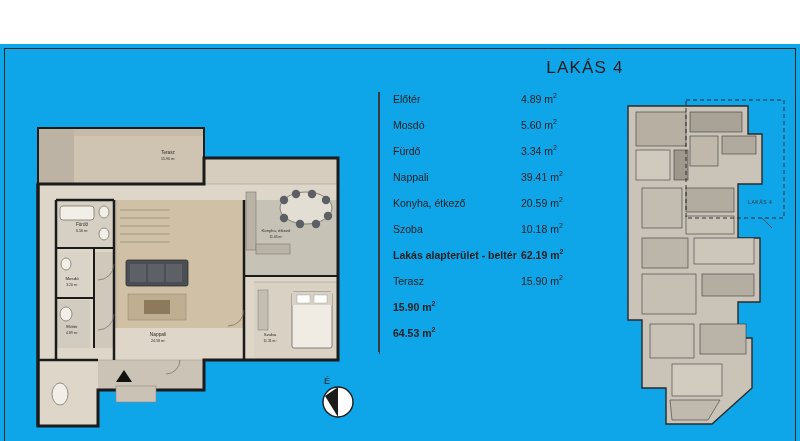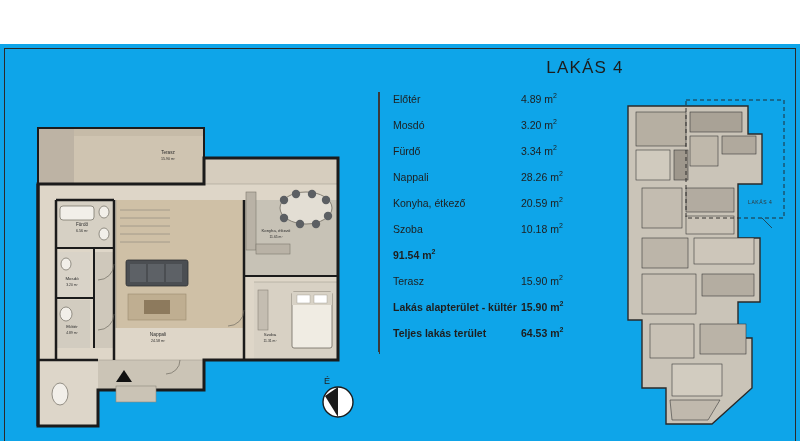--- a/index.html
+++ b/index.html
@@ -145,59 +145,58 @@
 
   <div class="table-wrap">
 
     <div class="row">
       <span class="label">Előtér</span>
       <span class="value"><span>4.89 m</span><span class="sup">2</span></span>
     </div>
 
     <div class="row">
       <span class="label">Mosdó</span>
-      <span class="value"><span>3.20 m</span><span class="sup">2</span></span>
+      <span class="value"><span>5.60 m</span><span class="sup">2</span></span>
     </div>
 
     <div class="row">
       <span class="label">Fürdő</span>
       <span class="value"><span>3.34 m</span><span class="sup">2</span></span>
     </div>
 
     <div class="row">
       <span class="label">Nappali</span>
-      <span class="value"><span>28.26 m</span><span class="sup">2</span></span>
+      <span class="value"><span>39.41 m</span><span class="sup">2</span></span>
     </div>
 
     <div class="row">
       <span class="label">Konyha, étkező</span>
       <span class="value"><span>20.59 m</span><span class="sup">2</span></span>
     </div>
 
     <div class="row">
       <span class="label">Szoba</span>
       <span class="value"><span>10.18 m</span><span class="sup">2</span></span>
     </div>
 
     <div class="row bold">
-      <span class="value"><span>91.54 m</span><span class="sup">2</span></span>
+      <span class="label">Lakás alapterület - beltér</span>
+      <span class="value"><span>62.19 m</span><span class="sup">2</span></span>
     </div>
 
     <div class="row">
       <span class="label">Terasz</span>
       <span class="value"><span>15.90 m</span><span class="sup">2</span></span>
     </div>
 
     <div class="row bold">
-      <span class="label">Lakás alapterület - kültér</span>
       <span class="value"><span>15.90 m</span><span class="sup">2</span></span>
     </div>
 
     <div class="row bold">
-      <span class="label">Teljes lakás terület</span>
       <span class="value"><span>64.53 m</span><span class="sup">2</span></span>
     </div>
 
   </div>
 
   <svg class="plan" viewBox="0 0 330 320">
 
     <g>
 
       <rect x="18" y="22" width="166" height="48" fill="#cfc4b1" stroke="none"></rect>

